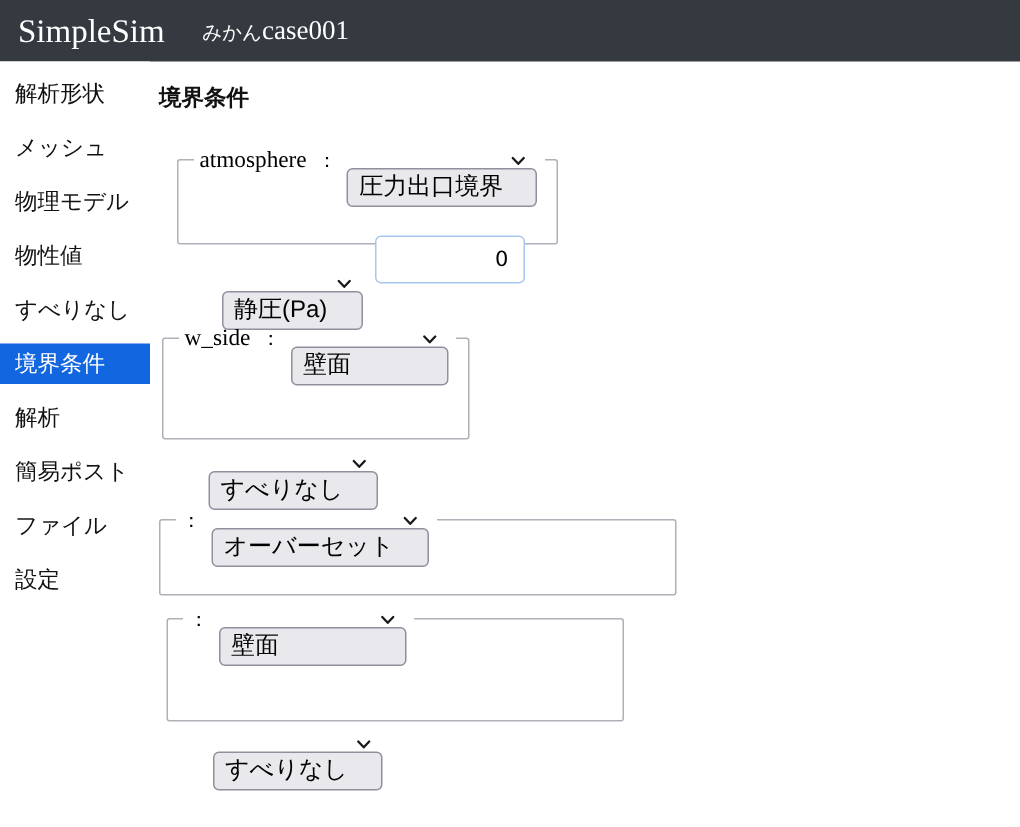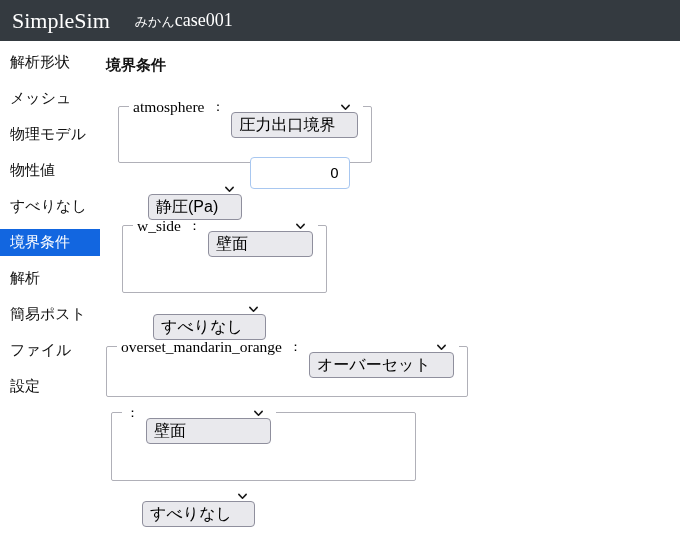--- a/index.html
+++ b/index.html
@@ -169,21 +169,21 @@
   }
   .group-atmosphere {
     position: absolute;
     left: 12px;
     top: 0px;
     width: 224px;
     height: 88px;
   }
   .group-wside {
     position: absolute;
-    left: 16px;
+    left: 2px;
     top: 119px;
     width: 201px;
     height: 99px;
   }
   .group-overset {
     position: absolute;
     left: 0px;
     top: 240px;
     width: 345px;
     height: 45px;
@@ -291,21 +291,20 @@
             </select>
             <svg class="chevron-down-icon" viewBox="0 0 12 12">
                 <path d="M2 4.2 L6 8.4 L10 4.2" stroke="#1a1a1a" stroke-width="1.7" fill="none" stroke-linecap="round" stroke-linejoin="round"></path>
               </svg>
           </span>
         </div>
       </fieldset>
 
       <fieldset class="bc-group group-overset">
         <legend>
-          <span class="legend-name">overset_mandarin_orange</span>
           <span class="legend-colon">：</span>
           <span class="select-wrap">
             <select class="ui-select">
               <option>オーバーセット</option>
             </select>
             <svg class="chevron-down-icon" viewBox="0 0 12 12">
                 <path d="M2 4.2 L6 8.4 L10 4.2" stroke="#1a1a1a" stroke-width="1.7" fill="none" stroke-linecap="round" stroke-linejoin="round"></path>
               </svg>
           </span>
         </legend>

